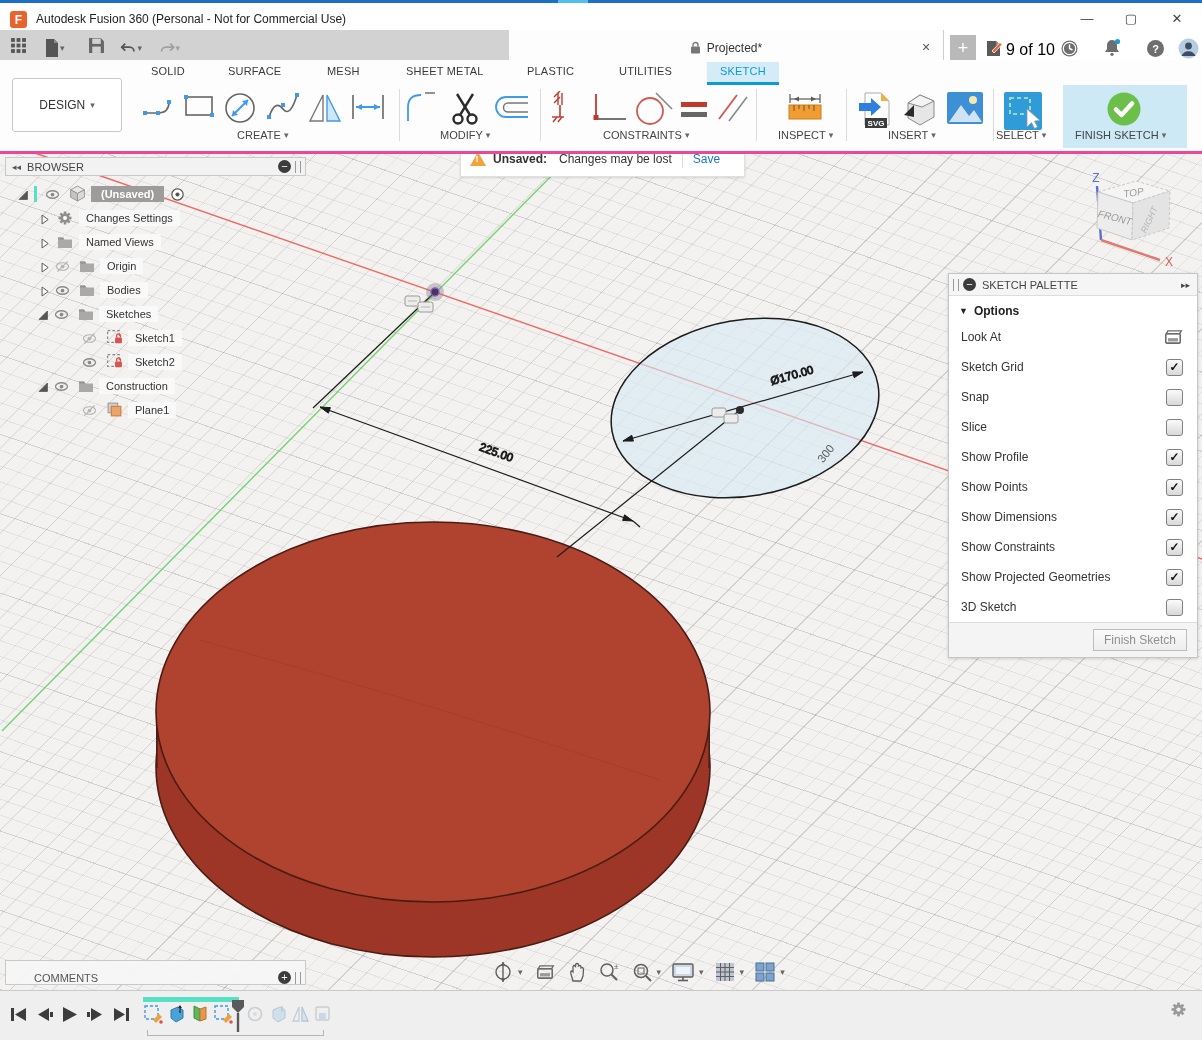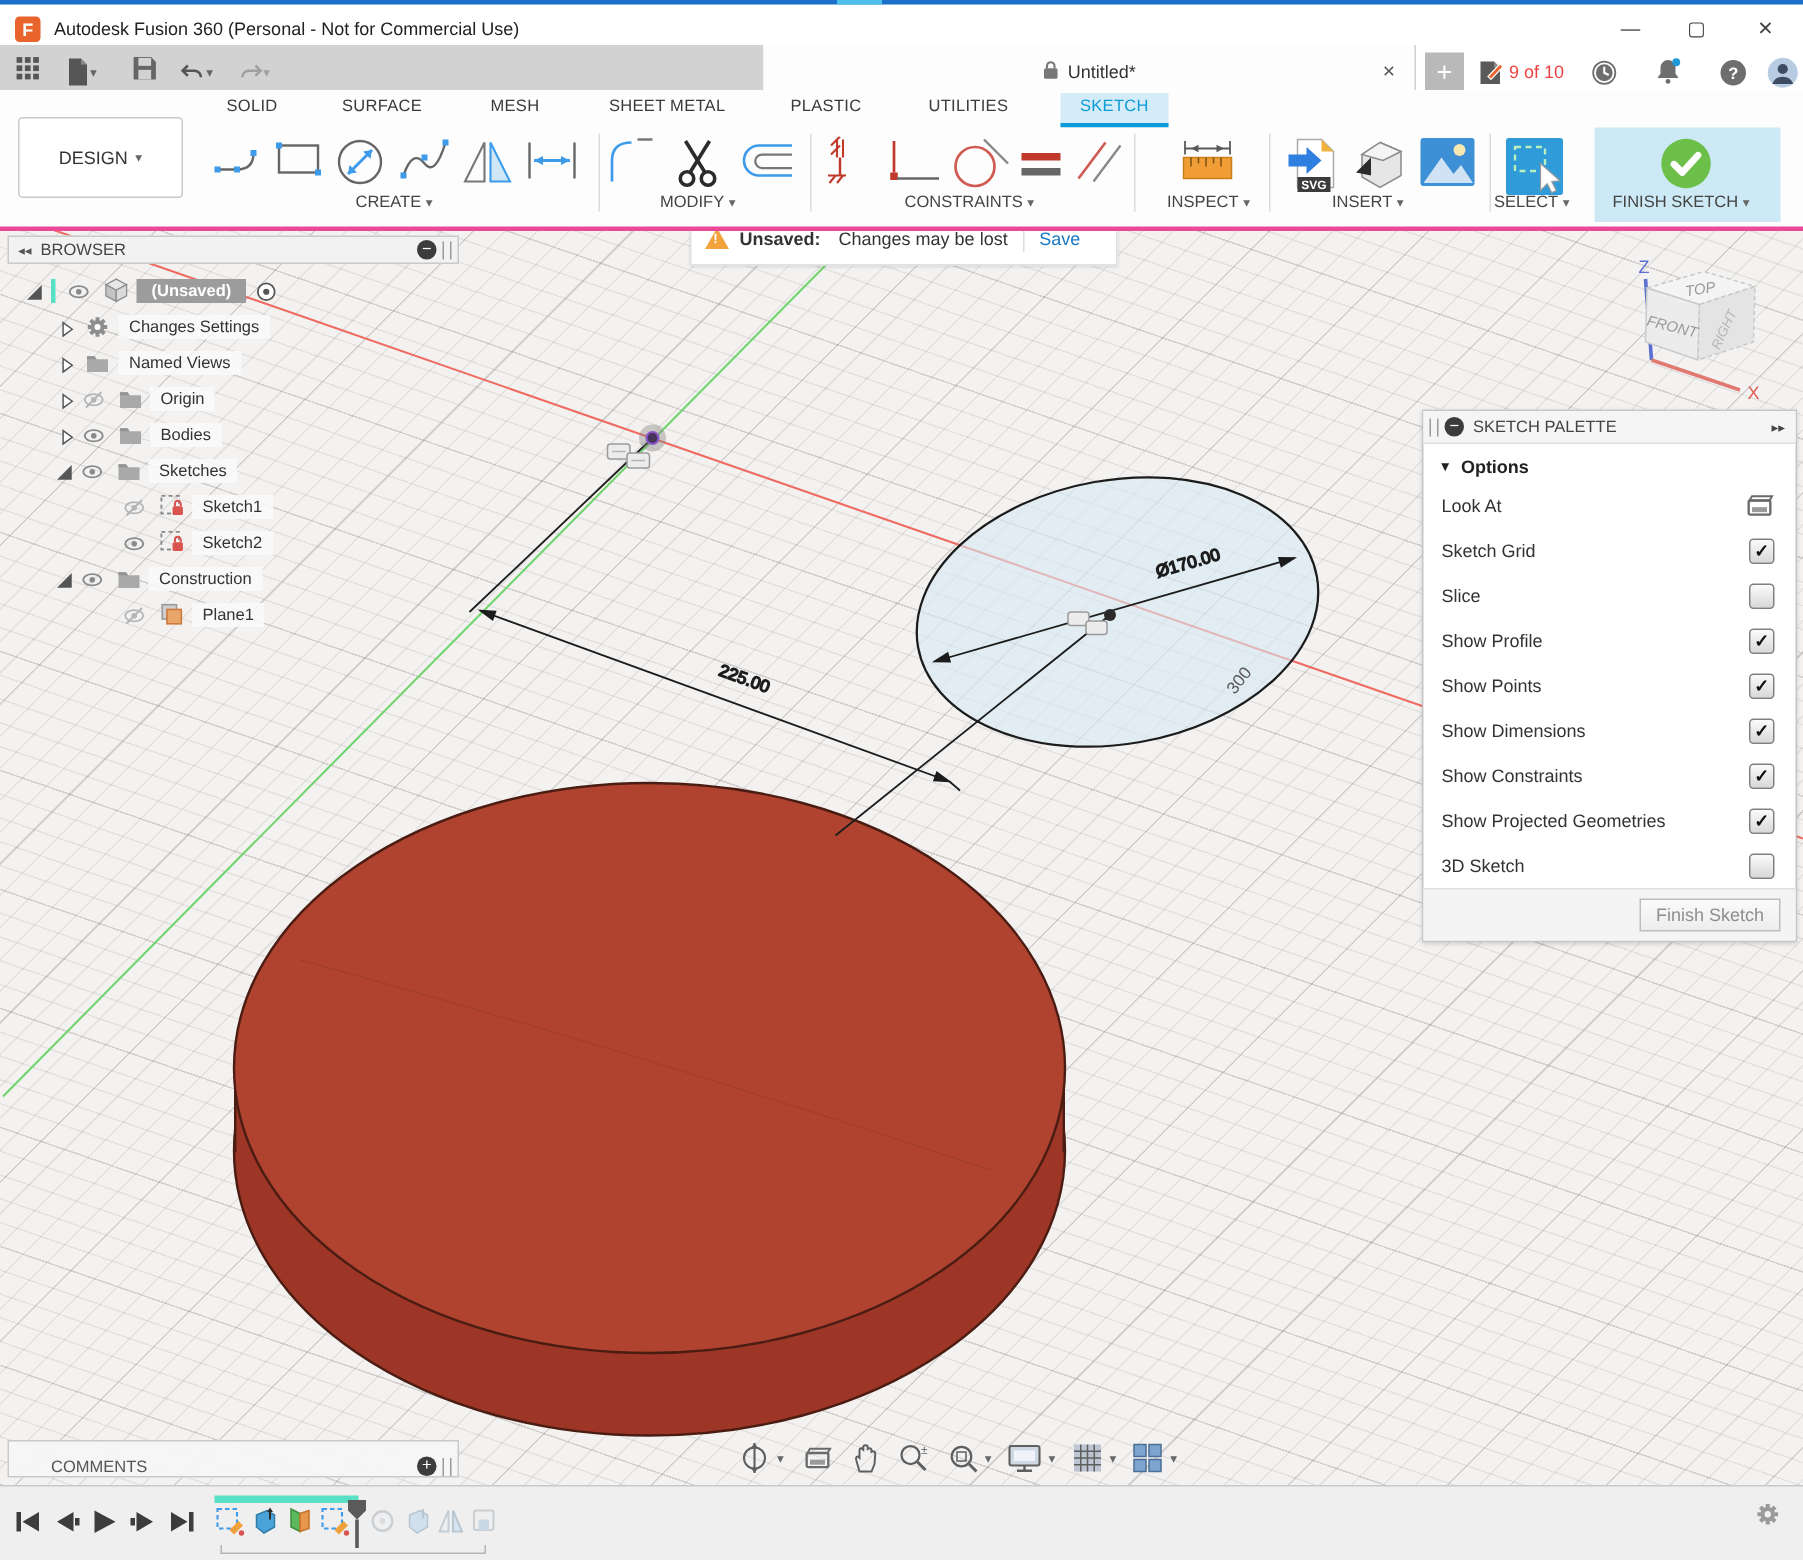--- a/index.html
+++ b/index.html
@@ -213,33 +213,33 @@
           <path d="M18,7 h-9 a5,5 0 0 0 -5,5" fill="none" stroke="#a0a0a0" stroke-width="2"></path>
         </svg>
       <span class="caret" style="color:#a0a0a0">▾</span>
     </div>
 
     <div class="abs doctab">
       <span class="lockglyph"><svg width="11" height="13" viewBox="0 0 11 13">
             <rect x="1" y="5.5" width="9" height="7" rx="1" fill="#777"></rect>
             <path d="M3,5.5 V4 a2.5,2.5 0 0 1 5,0 V5.5" fill="none" stroke="#777" stroke-width="1.4"></path>
           </svg></span>
-      <span style="font-size:12px;color:#333">Untitled*</span>
+      <span style="font-size:12px;color:#333">Projected*</span>
       <span class="doctab-close">×</span>
     </div>
     <div class="abs newtab">+</div>
 
     <div class="abs ticon" style="left:985px">
       <svg width="18" height="19" viewBox="0 0 18 19">
           <path d="M2,2 h9 l4,4 v11 H2 Z" fill="#5a5a5a"></path>
           <path d="M11,2 l4,4 h-4 Z" fill="#8c8c8c"></path>
           <path d="M7,12 L15,3.5 L17,5.5 L9,14 Z" fill="#e9632c" stroke="#fff" stroke-width="0.8"></path>
         </svg>
     </div>
-    <div class="abs" style="left:1006px;top:11px;font-size:12px;color:#ef4444">9 of 10</div>
+    <div class="abs" style="left:1006px;top:11px;font-size:16px;color:#000000">9 of 10</div>
     <div class="abs ticon" style="left:1060px">
       <svg width="19" height="19" viewBox="0 0 19 19">
           <circle cx="9.5" cy="9.5" r="8" fill="#6e6e6e"></circle>
           <circle cx="9.5" cy="9.5" r="6.2" fill="none" stroke="#fff" stroke-width="1.2"></circle>
           <path d="M9.5,5.5 V9.5 L12.5,11" stroke="#fff" stroke-width="1.4" fill="none"></path>
         </svg>
     </div>
     <div class="abs ticon" style="left:1102px">
       <svg width="20" height="20" viewBox="0 0 20 20">
           <path d="M10,2 a5,5 0 0 1 5,5 v4 l2,3 H3 l2,-3 V7 a5,5 0 0 1 5,-5 Z" fill="#6e6e6e"></path>
@@ -707,20 +707,24 @@
       <svg width="20" height="18">
           <use href="#i-lookat"></use>
         </svg>
     </div>
 
     <div class="pal-row">
       <span>Sketch Grid</span>
       <span class="chk">✓</span>
     </div>
     <div class="pal-row">
+      <span>Snap</span>
+      <span class="chk"></span>
+    </div>
+    <div class="pal-row">
       <span>Slice</span>
       <span class="chk"></span>
     </div>
     <div class="pal-row">
       <span>Show Profile</span>
       <span class="chk">✓</span>
     </div>
     <div class="pal-row">
       <span>Show Points</span>
       <span class="chk">✓</span>

